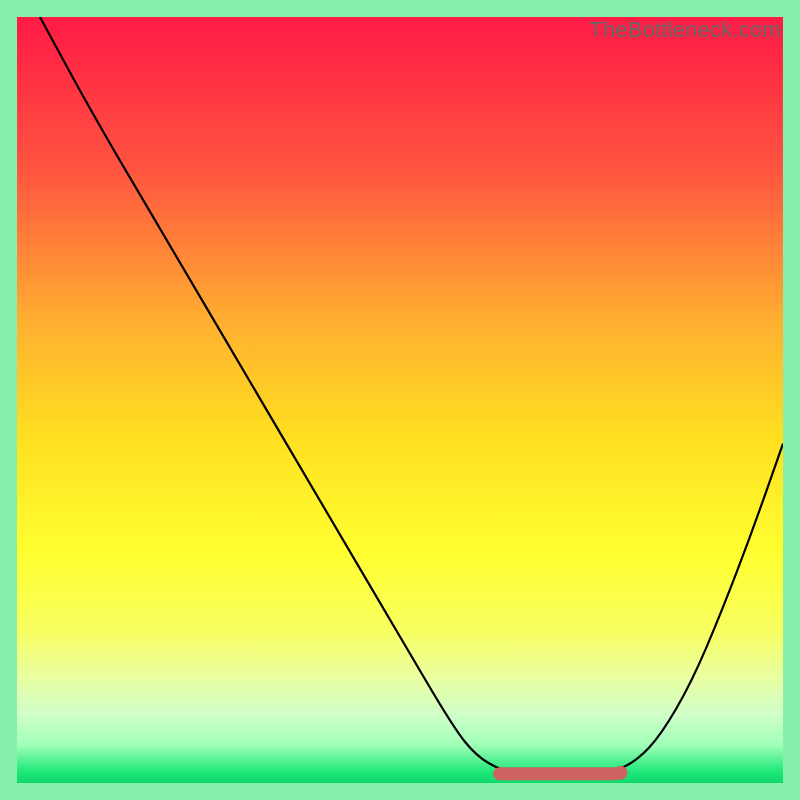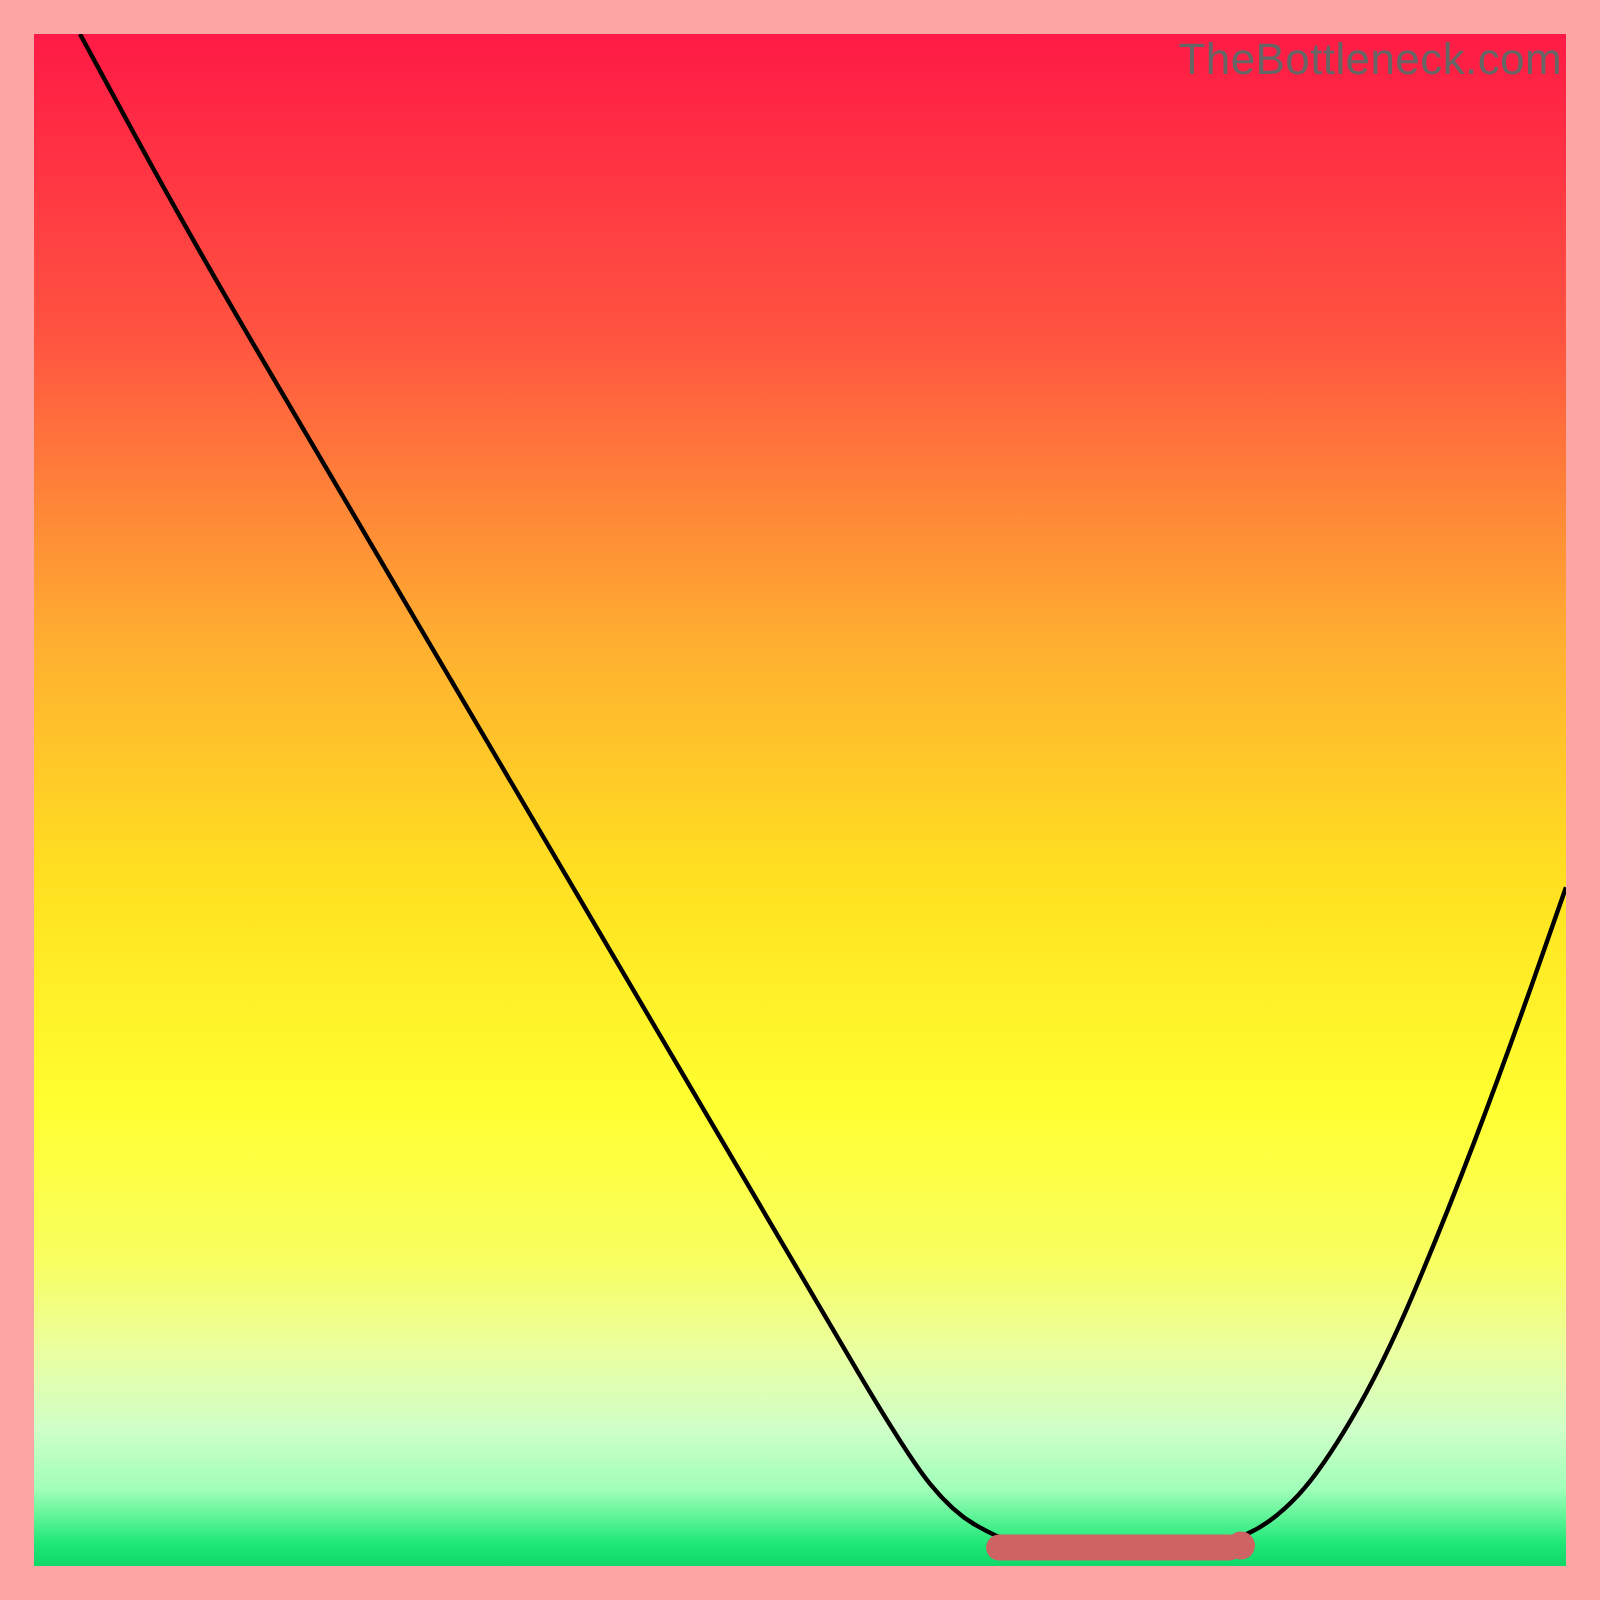--- a/index.html
+++ b/index.html
@@ -8,21 +8,21 @@
     width: 800px;
     height: 800px;
     overflow: hidden;
     background: #000;
     font-family: Arial, Helvetica, sans-serif;
   }
   .frame {
     position: absolute;
     width: 800px;
     height: 800px;
-    background: #fca5a5;
+    background: #86efac;
     text-align: right;
   }
   .plot {
     position: absolute;
     left: 17px;
     top: 17px;
     width: 766px;
     height: 766px;
     overflow: hidden;
   }

